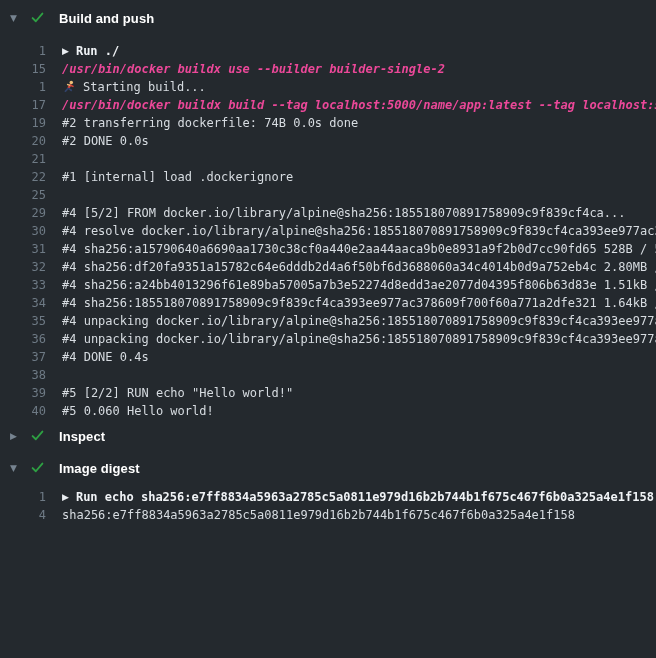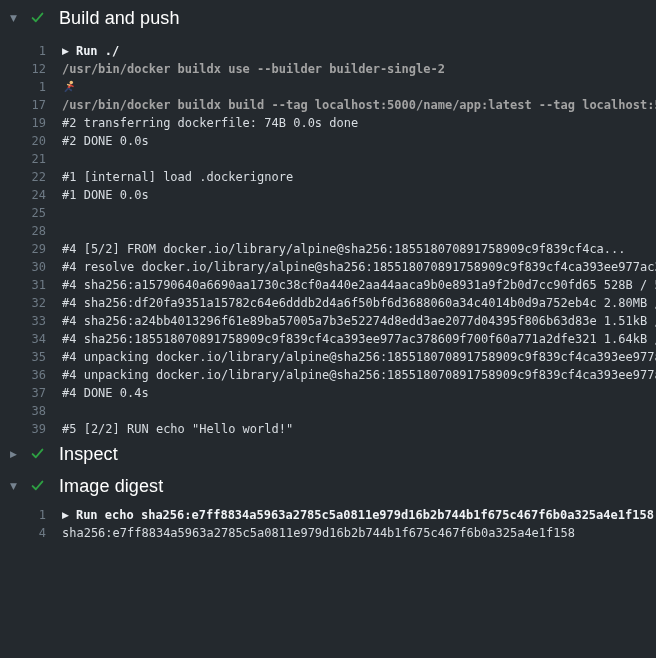--- a/index.html
+++ b/index.html
@@ -20,42 +20,42 @@
   .chev {
     width: 18px; margin-left: 10px;
     font-size: 9px; line-height: 1;
     color: #768390; text-align: left; flex: none;
     font-family: "DejaVu Sans", sans-serif;
   }
   .check { width: 16px; height: 16px; margin-left: 2px; flex: none; }
   .sec-title {
     margin-left: 13px;
     font-family: "Liberation Sans", sans-serif;
-    font-size: 18px; font-weight: 400;
+    font-size: 13px; font-weight: 700;
     color: #ffffff; letter-spacing: .1px;
   }
 
   
   .log-body { padding-top: 6px; }
   .log-body.short { padding-top: 4px; padding-bottom: 8px; }
   .log-line {
     display: flex; align-items: center;
     height: 18px; line-height: 18px;
     font-size: 12px; white-space: pre;
   }
   .num {
     flex: 0 0 46px; text-align: right;
     color: #6e7a85; cursor: pointer;
   }
   .txt {
     margin-left: 16px; flex: 1;
     overflow: hidden; color: #d7dce1;
     display: flex; align-items: center;
   }
-  .txt.cmd  { color: #a3a3a3; font-weight: bold; }
+  .txt.cmd  { color: #ec4899; font-weight: bold; font-style: italic; }
   .txt.group{ color: #f0f3f6; font-weight: bold; }
   .toggle {
     display: inline-block; font-size: 9px;
     margin-right: 7px; color: #e9edf1; cursor: pointer;
     font-family: "DejaVu Sans", sans-serif;
   }
   .line-icon { display: inline-flex; width: 14px; height: 14px; margin-right: 7px; flex: none; }
   .line-icon svg { width: 14px; height: 14px; }
 </style>
 </head>
@@ -66,48 +66,47 @@
       <section class="section">
         <div class="section-header">
           <span class="chev">▼</span>
           <span class="check"><svg viewBox="0 0 16 16" width="15" height="15">
               <path fill="none" stroke="#2ea043" stroke-width="2" stroke-linecap="round" stroke-linejoin="round" d="M2.8 8.6l3.4 3.4 7-8.2"></path>
             </svg></span>
           <span class="sec-title">Build and push</span>
         </div>
         <div class="log-body">
           <div class="log-line"><span class="num">1</span><span class="txt group"><span class="toggle">▶</span><span>Run ./</span></span></div>
-          <div class="log-line"><span class="num">12</span><span class="txt cmd"><span>/usr/bin/docker buildx use --builder builder-single-2</span></span></div>
+          <div class="log-line"><span class="num">15</span><span class="txt cmd"><span>/usr/bin/docker buildx use --builder builder-single-2</span></span></div>
           <div class="log-line"><span class="num">1</span><span class="txt"><span class="line-icon"><svg viewBox="0 0 16 16">
                   <circle cx="10.6" cy="2.9" r="2" fill="#f0c077"></circle>
                   <line x1="10" y1="5" x2="7.2" y2="9.3" stroke="#d8453a" stroke-width="2.6"></line>
                   <line x1="9.8" y1="6" x2="13.2" y2="7.6" stroke="#d8453a" stroke-width="1.7"></line>
                   <line x1="9.4" y1="6.2" x2="5.8" y2="5" stroke="#f0c077" stroke-width="1.6"></line>
                   <line x1="7.2" y1="9.3" x2="11.2" y2="12.2" stroke="#32436b" stroke-width="2"></line>
                   <line x1="7.2" y1="9.3" x2="3.4" y2="13.4" stroke="#32436b" stroke-width="2"></line>
-                </svg></span></span></div>
+                </svg></span><span>Starting build...</span></span></div>
           <div class="log-line"><span class="num">17</span><span class="txt cmd"><span>/usr/bin/docker buildx build --tag localhost:5000/name/app:latest --tag localhost:50</span></span></div>
           <div class="log-line"><span class="num">19</span><span class="txt"><span>#2 transferring dockerfile: 74B 0.0s done</span></span></div>
           <div class="log-line"><span class="num">20</span><span class="txt"><span>#2 DONE 0.0s</span></span></div>
           <div class="log-line"><span class="num">21</span><span class="txt"><span></span></span></div>
           <div class="log-line"><span class="num">22</span><span class="txt"><span>#1 [internal] load .dockerignore</span></span></div>
-          <div class="log-line"><span class="num">24</span><span class="txt"><span>#1 DONE 0.0s</span></span></div>
           <div class="log-line"><span class="num">25</span><span class="txt"><span></span></span></div>
-          <div class="log-line"><span class="num">28</span><span class="txt"><span></span></span></div>
           <div class="log-line"><span class="num">29</span><span class="txt"><span>#4 [5/2] FROM docker.io/library/alpine@sha256:185518070891758909c9f839cf4ca...</span></span></div>
           <div class="log-line"><span class="num">30</span><span class="txt"><span>#4 resolve docker.io/library/alpine@sha256:185518070891758909c9f839cf4ca393ee977ac3</span></span></div>
           <div class="log-line"><span class="num">31</span><span class="txt"><span>#4 sha256:a15790640a6690aa1730c38cf0a440e2aa44aaca9b0e8931a9f2b0d7cc90fd65 528B / 5</span></span></div>
           <div class="log-line"><span class="num">32</span><span class="txt"><span>#4 sha256:df20fa9351a15782c64e6dddb2d4a6f50bf6d3688060a34c4014b0d9a752eb4c 2.80MB /</span></span></div>
           <div class="log-line"><span class="num">33</span><span class="txt"><span>#4 sha256:a24bb4013296f61e89ba57005a7b3e52274d8edd3ae2077d04395f806b63d83e 1.51kB /</span></span></div>
           <div class="log-line"><span class="num">34</span><span class="txt"><span>#4 sha256:185518070891758909c9f839cf4ca393ee977ac378609f700f60a771a2dfe321 1.64kB /</span></span></div>
           <div class="log-line"><span class="num">35</span><span class="txt"><span>#4 unpacking docker.io/library/alpine@sha256:185518070891758909c9f839cf4ca393ee977a</span></span></div>
           <div class="log-line"><span class="num">36</span><span class="txt"><span>#4 unpacking docker.io/library/alpine@sha256:185518070891758909c9f839cf4ca393ee977a</span></span></div>
           <div class="log-line"><span class="num">37</span><span class="txt"><span>#4 DONE 0.4s</span></span></div>
           <div class="log-line"><span class="num">38</span><span class="txt"><span></span></span></div>
           <div class="log-line"><span class="num">39</span><span class="txt"><span>#5 [2/2] RUN echo "Hello world!"</span></span></div>
+          <div class="log-line"><span class="num">40</span><span class="txt"><span>#5 0.060 Hello world!</span></span></div>
         </div>
       </section>
       <section class="section">
         <div class="section-header">
           <span class="chev">▶</span>
           <span class="check"><svg viewBox="0 0 16 16" width="15" height="15">
               <path fill="none" stroke="#2ea043" stroke-width="2" stroke-linecap="round" stroke-linejoin="round" d="M2.8 8.6l3.4 3.4 7-8.2"></path>
             </svg></span>
           <span class="sec-title">Inspect</span>
         </div>

